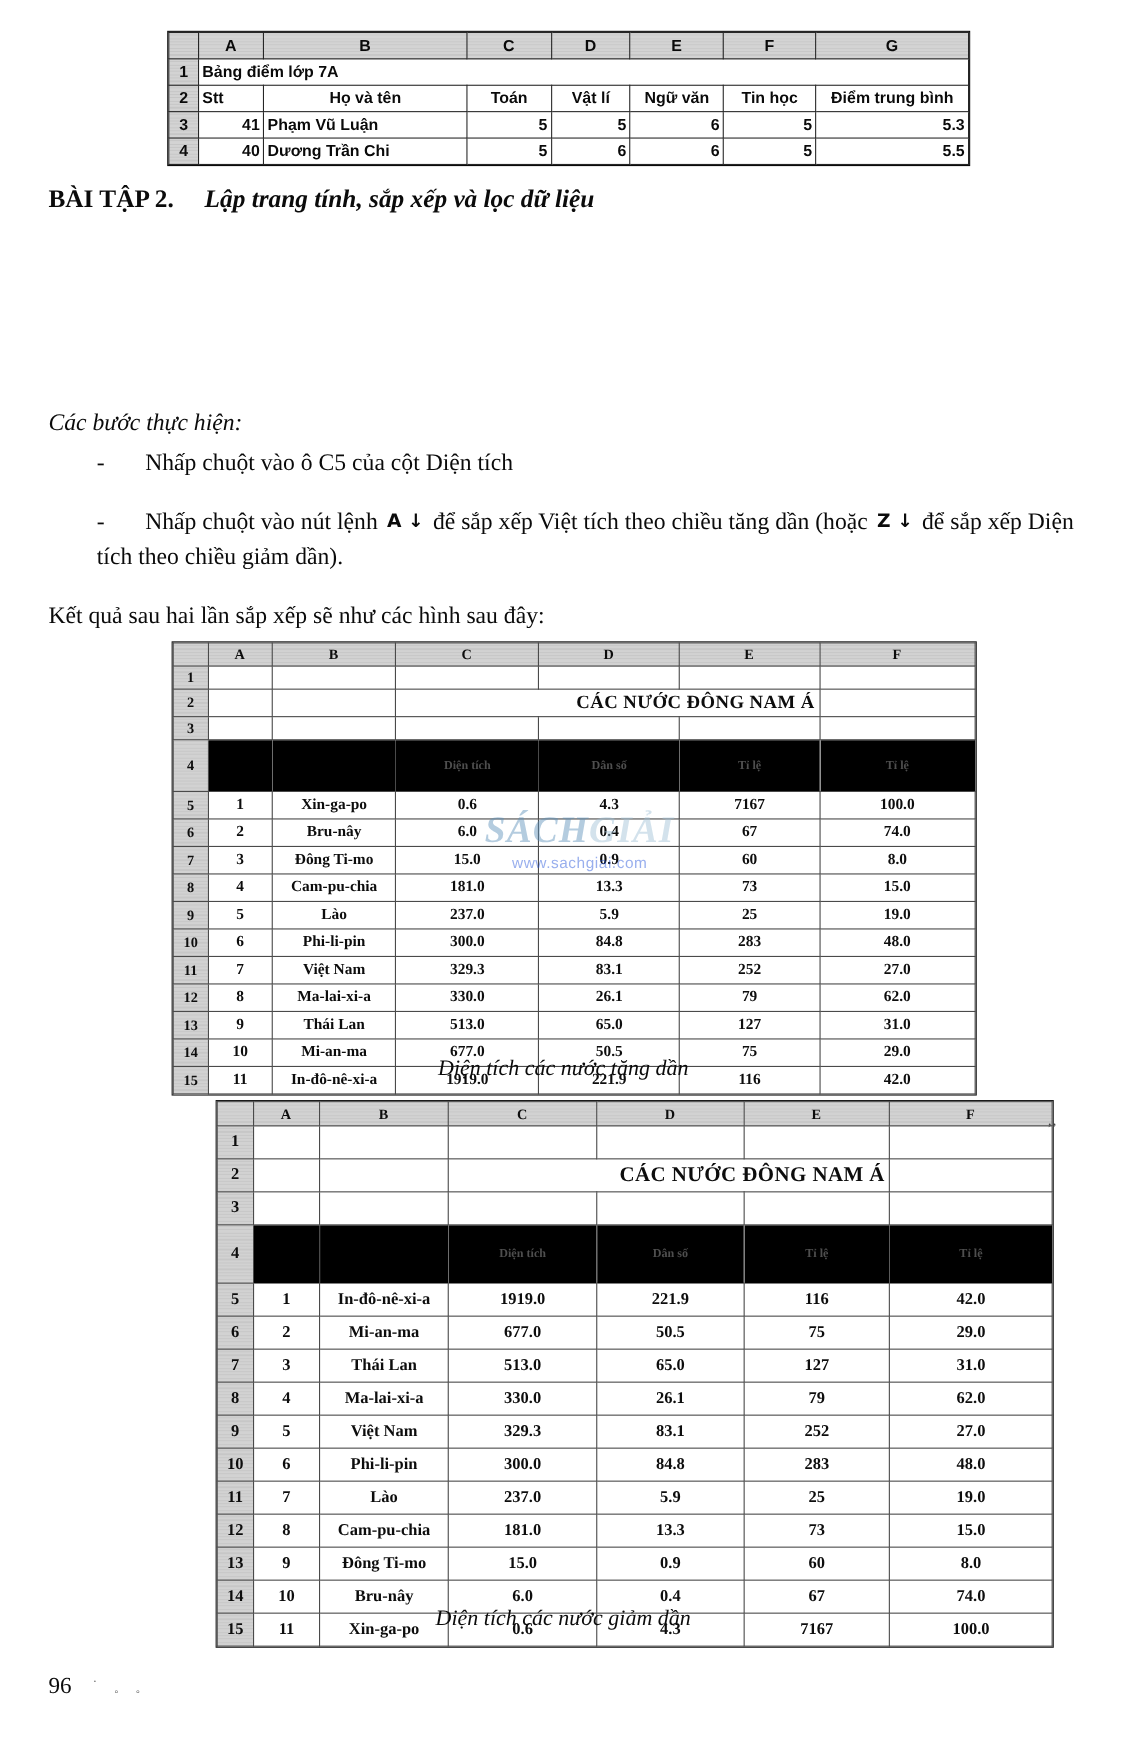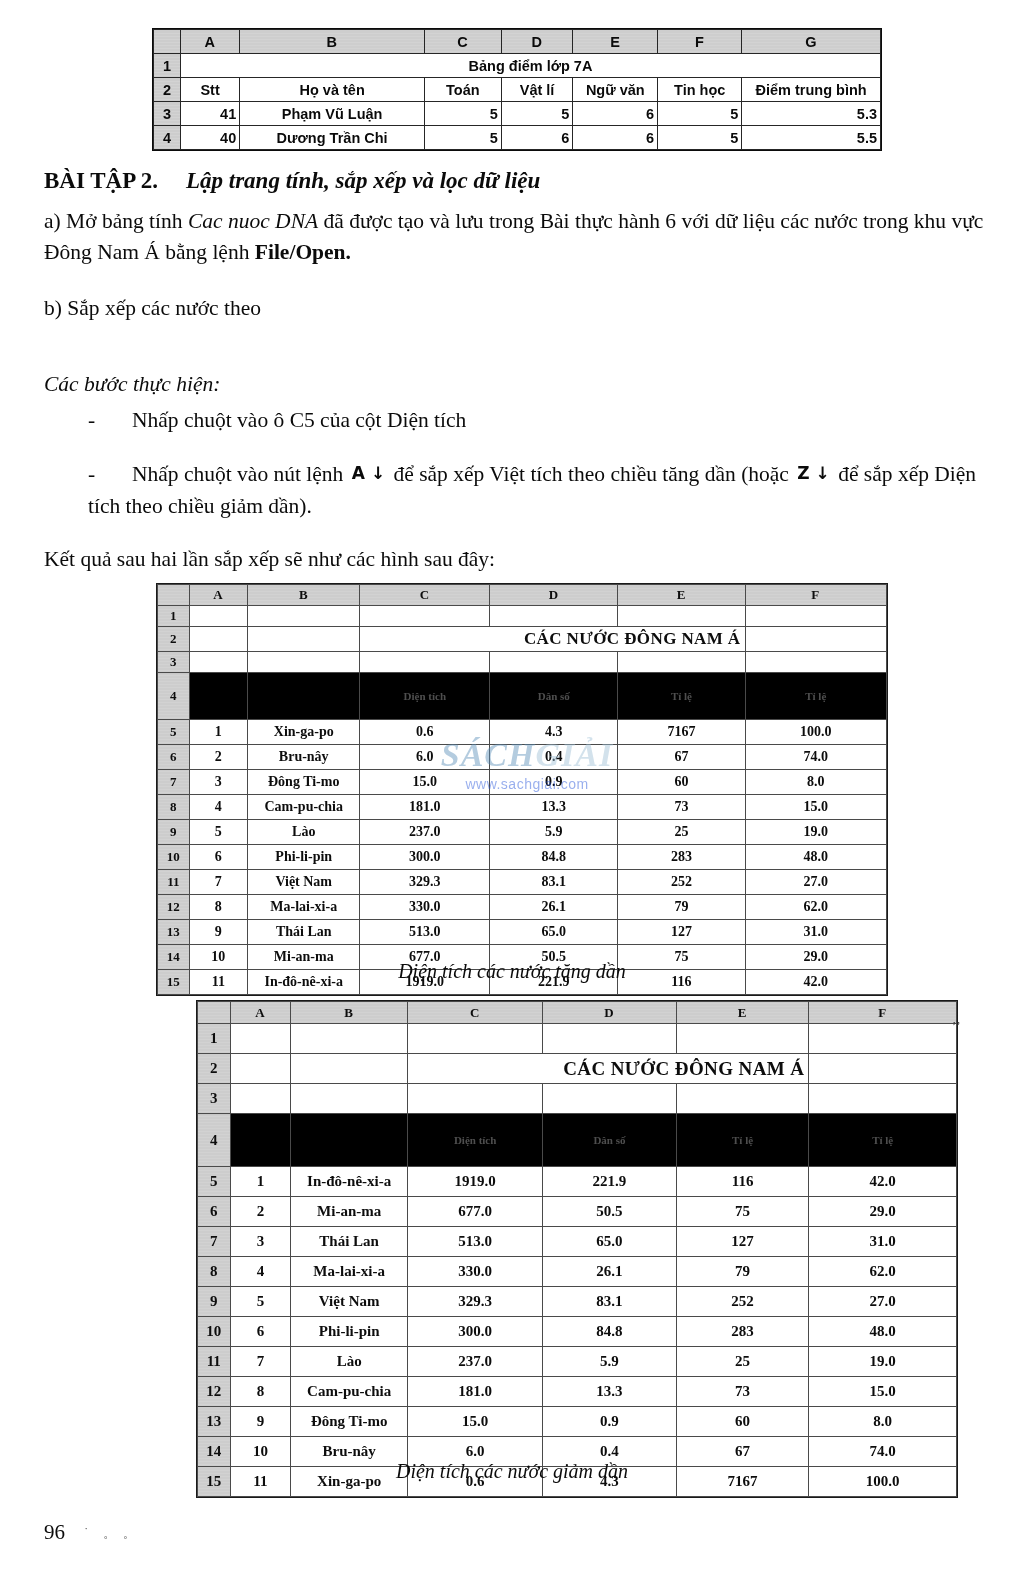--- a/index.html
+++ b/index.html
@@ -70,21 +70,21 @@
   }
   .c-a { width: 58px; }
   .c-b { width: 200px; }
   .c-c { width: 76px; }
   .c-d { width: 72px; }
   .c-e { width: 86px; }
   .c-f { width: 86px; }
   .c-g { width: 148px; }
   .t-center { text-align: center; }
   .t-right  { text-align: right; padding-right: 7px; }
-  .t-left   { text-align: center; padding-left: 5px; margin-top: 42px; }
+  .t-left   { text-align: left; padding-left: 5px; margin-top: 42px; }
 
   
   .blk {
     position: absolute;
     left: 44px;
     width: 940px;
   }
 
   #exercise-title { top: 168px; font-size: 23px; }
   #exercise-title .num { font-weight: bold; }
@@ -305,25 +305,21 @@
         <td class="t-right">5.5</td>
       </tr>
     </tbody>
       </table>
   </div>
 
   <div class="blk" id="exercise-title">
     <span class="num">BÀI TẬP 2.</span><span class="ttl">Lập trang tính, sắp xếp và lọc dữ liệu</span>
   </div>
 
-  <div class="blk body-text" id="para-a">
-    <span>a) Mở bảng tính </span><span class="ital">Cac nuoc DNA</span><span> đã được tạo và lưu trong Bài thực hành 6 với dữ liệu các nước trong khu vực Đông Nam Á  bằng lệnh </span><span class="bold">File/Open.</span>
-  </div>
-
-  <div class="blk body-text" id="para-b">b) Sắp xếp các nước theo</div>
+
 
 
   <div class="blk body-text" id="steps-title">Các bước thực hiện:</div>
 
   <div class="blk body-text" id="step-1">
     <span class="dash">-</span><span>Nhấp chuột vào ô C5 của cột Diện tích</span>
   </div>
 
   <div class="blk body-text" id="step-2">
     <span class="dash">-</span><span>Nhấp chuột vào nút lệnh</span>

